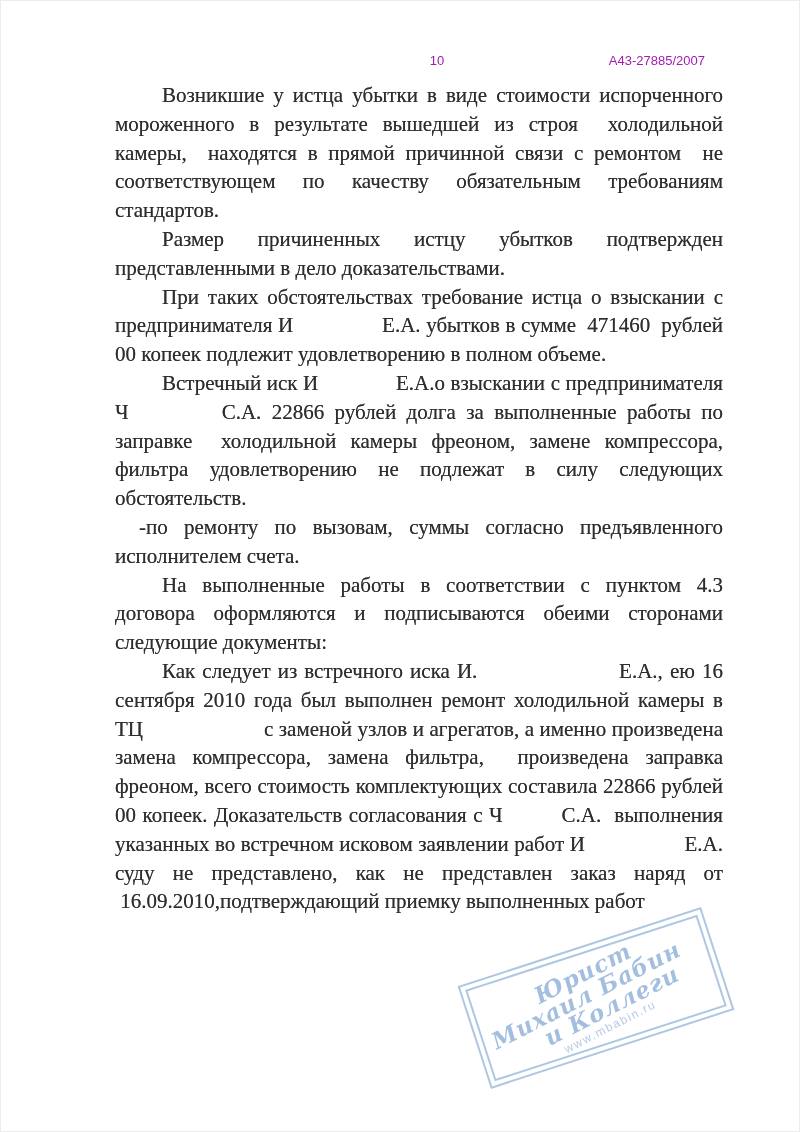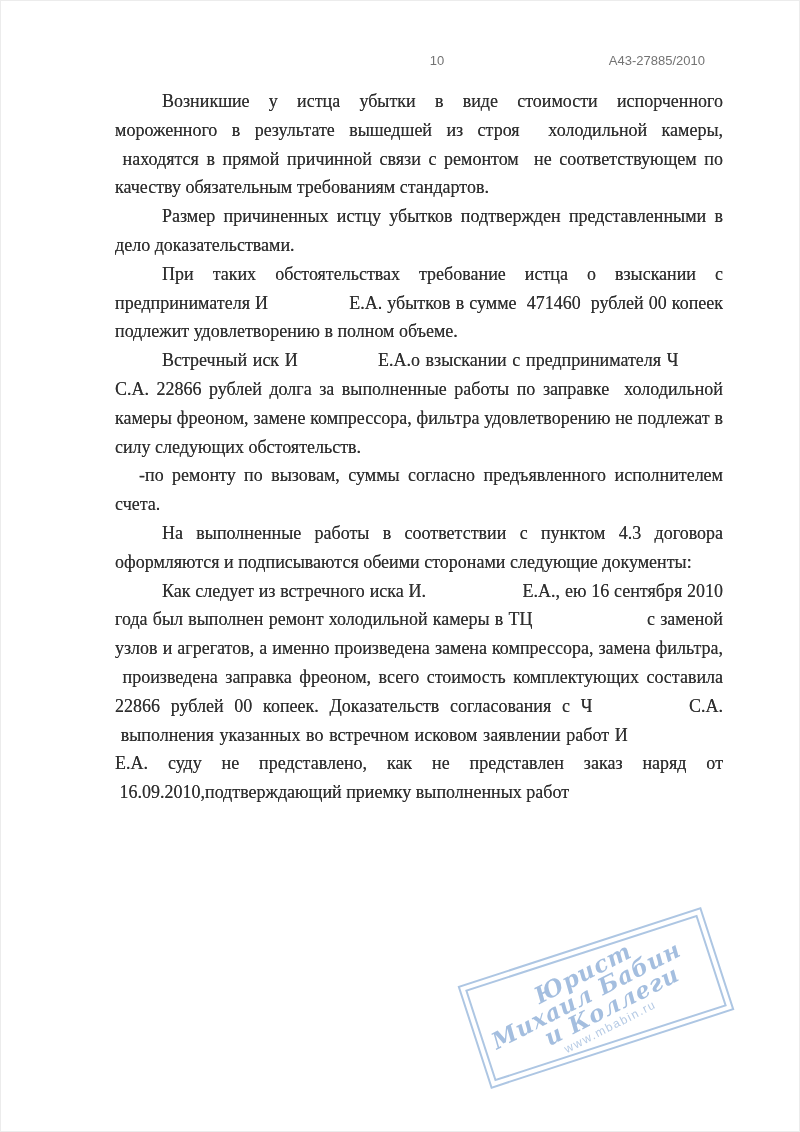--- a/index.html
+++ b/index.html
@@ -18,39 +18,39 @@
   }
   
   .header {
     position: absolute;
     top: 53px;
     left: 115px;
     width: 608px;
     height: 18px;
     font-family: "Liberation Sans", sans-serif;
     font-size: 13px;
-    color: #737373;
+    color: #a21caf;
   }
   .page-number {
     position: absolute;
     left: 50%;
     transform: translateX(-50%);
     margin-left: 18px;
   }
   .case-number {
     position: absolute;
     right: 18px;
   }
   
   .body-text {
     position: absolute;
     left: 115px;
-    top: 87px;
+    top: 81px;
     width: 608px;
-    font-size: 18px;
+    font-size: 21px;
     line-height: 28.8px;
     text-align: justify;
     color: var(--ink, #2e2e2e);
     text-shadow: 0 0 0.5px rgba(46,46,46,0.75);
   }
   .body-text p { margin: 0; padding: 0; }
   .body-text p.indent { text-indent: 47px; }
   .body-text p.dash   { text-indent: 24px; }
   
   .stamp {
@@ -99,21 +99,21 @@
     font-family: "Liberation Sans", sans-serif;
   }
 </style>
 </head>
 <body>
 
 <div class="page">
 
   <div class="header">
     <span class="page-number">10</span>
-    <span class="case-number">А43-27885/2010</span>
+    <span class="case-number">А43-27885/2007</span>
   </div>
 
   <div class="body-text">
       <p class="indent">Возникшие у истца убытки в виде стоимости испорченного мороженного в результате вышедшей из строя &nbsp;холодильной камеры, &nbsp;находятся в прямой причинной связи с ремонтом &nbsp;не соответствующем по качеству обязательным требованиям стандартов.</p>
       <p class="indent">Размер причиненных истцу убытков подтвержден представленными в дело доказательствами.</p>
       <p class="indent">При таких обстоятельствах требование истца о взыскании с предпринимателя И&nbsp;&nbsp;&nbsp;&nbsp;&nbsp;&nbsp;&nbsp; &nbsp;&nbsp;&nbsp;&nbsp;&nbsp;&nbsp;&nbsp; Е.А. убытков в сумме &nbsp;471460 &nbsp;рублей 00 копеек подлежит удовлетворению в полном объеме.</p>
       <p class="indent">Встречный иск И&nbsp;&nbsp;&nbsp;&nbsp;&nbsp;&nbsp; &nbsp;&nbsp;&nbsp;&nbsp;&nbsp;&nbsp; Е.А.о взыскании с предпринимателя Ч&nbsp;&nbsp;&nbsp;&nbsp;&nbsp;&nbsp;&nbsp;&nbsp; С.А. 22866 рублей долга за выполненные работы по заправке &nbsp;холодильной камеры фреоном, замене компрессора, фильтра удовлетворению не подлежат в силу следующих обстоятельств.</p>
       <p class="dash">-по ремонту по вызовам, суммы согласно предъявленного исполнителем счета.</p>
       <p class="indent">На выполненные работы в соответствии с пунктом 4.3 договора оформляются и подписываются обеими сторонами следующие документы:</p>
       <p class="indent">Как следует из встречного иска И.&nbsp;&nbsp;&nbsp;&nbsp;&nbsp;&nbsp;&nbsp;&nbsp;&nbsp; &nbsp;&nbsp;&nbsp;&nbsp;&nbsp;&nbsp;&nbsp;&nbsp;&nbsp; Е.А., ею 16 сентября 2010 года был выполнен ремонт холодильной камеры в ТЦ&nbsp;&nbsp;&nbsp;&nbsp;&nbsp;&nbsp;&nbsp;&nbsp;&nbsp;&nbsp; &nbsp;&nbsp;&nbsp;&nbsp;&nbsp;&nbsp;&nbsp;&nbsp;&nbsp;&nbsp; с заменой узлов и агрегатов, а именно произведена замена компрессора, замена фильтра, &nbsp;произведена заправка фреоном, всего стоимость комплектующих составила 22866 рублей 00 копеек. Доказательств согласования с Ч&nbsp;&nbsp;&nbsp;&nbsp;&nbsp;&nbsp;&nbsp;&nbsp; С.А. &nbsp;выполнения указанных во встречном исковом заявлении работ И&nbsp;&nbsp;&nbsp;&nbsp;&nbsp;&nbsp;&nbsp;&nbsp; &nbsp;&nbsp;&nbsp;&nbsp;&nbsp;&nbsp;&nbsp;&nbsp; Е.А. суду не представлено, как не представлен заказ наряд от &nbsp;16.09.2010,подтверждающий приемку выполненных работ</p>

